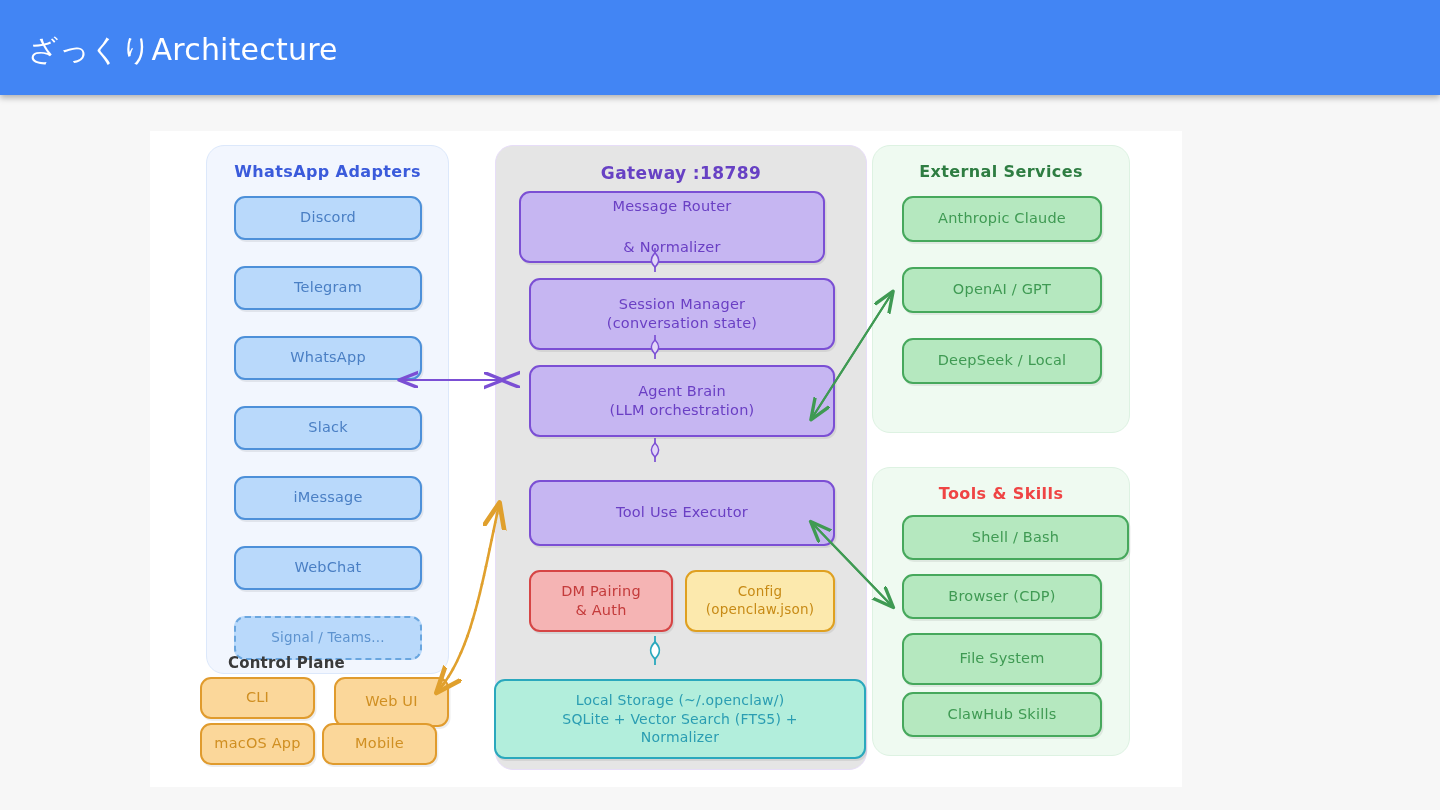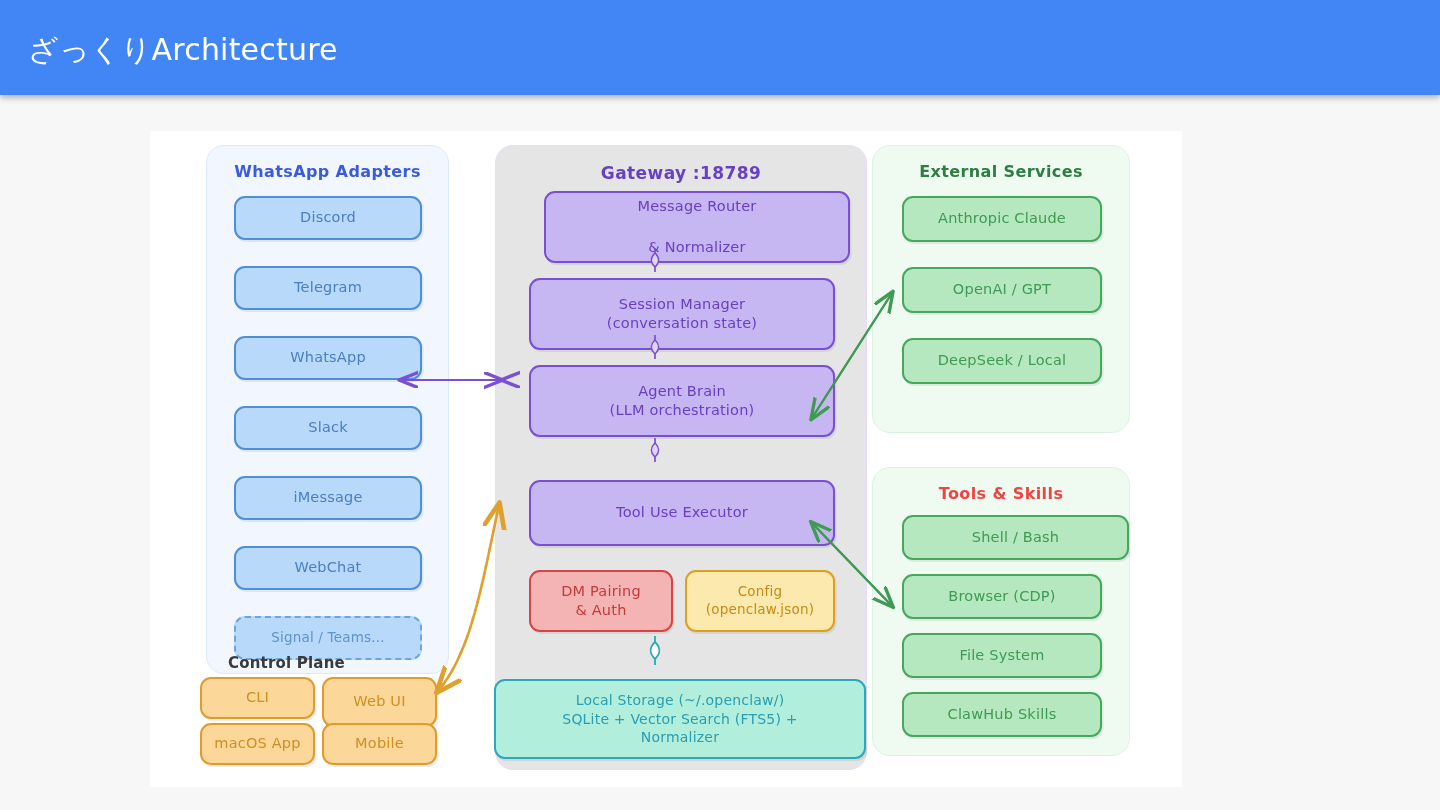--- a/index.html
+++ b/index.html
@@ -264,21 +264,21 @@
         <span>WebChat</span>
       </div>
       <div class="node node-blue-dashed" style="left:27px; top:470px; width:188px; height:44px; font-size:13.5px;">
         <span>Signal / Teams...</span>
       </div>
     </div>
 
     <div class="panel panel-gateway">
       <div class="panel-title">Gateway  :18789</div>
 
-      <div class="node node-purple" style="left:48px; top:45px; width:306px; height:72px; flex-direction:column;gap:21px;">
+      <div class="node node-purple" style="left:23px; top:45px; width:306px; height:72px; flex-direction:column;gap:21px;">
         <span>Message Router</span>
         <span>&amp; Normalizer</span>
       </div>
       <div class="node node-purple" style="left:33px; top:132px; width:306px; height:72px; flex-direction:column;">
         <span>Session Manager</span>
         <span>(conversation state)</span>
       </div>
       <div class="node node-purple" style="left:33px; top:219px; width:306px; height:72px; flex-direction:column;">
         <span>Agent Brain</span>
         <span>(LLM orchestration)</span>
@@ -319,34 +319,34 @@
 
     <div class="panel panel-tools">
       <div class="panel-title">Tools &amp; Skills</div>
 
       <div class="node node-green" style="left:29px; top:47px; width:227px; height:45px;">
         <span>Shell / Bash</span>
       </div>
       <div class="node node-green" style="left:29px; top:106px; width:200px; height:45px;">
         <span>Browser (CDP)</span>
       </div>
-      <div class="node node-green" style="left:29px; top:165px; width:200px; height:45px;">
+      <div class="node node-green" style="left:29px; top:165px; width:200px; height:52px;">
         <span>File System</span>
       </div>
       <div class="node node-green" style="left:29px; top:224px; width:200px; height:45px;">
         <span>ClawHub Skills</span>
       </div>
     </div>
 
     <div class="control-plane-label">Control Plane</div>
 
     <div class="node node-orange" style="left:50px; top:546px; width:115px; height:42px;">
       <span>CLI</span>
     </div>
-    <div class="node node-orange" style="left:172px; top:546px; width:115px; height:50px;text-align:right;">
+    <div class="node node-orange" style="left:184px; top:546px; width:115px; height:50px;text-align:right;">
       <span>Web UI</span>
     </div>
     <div class="node node-orange" style="left:50px; top:592px; width:115px; height:42px;">
       <span>macOS App</span>
     </div>
     <div class="node node-orange" style="left:172px; top:592px; width:115px; height:42px;">
       <span>Mobile</span>
     </div>
 
   </div>

